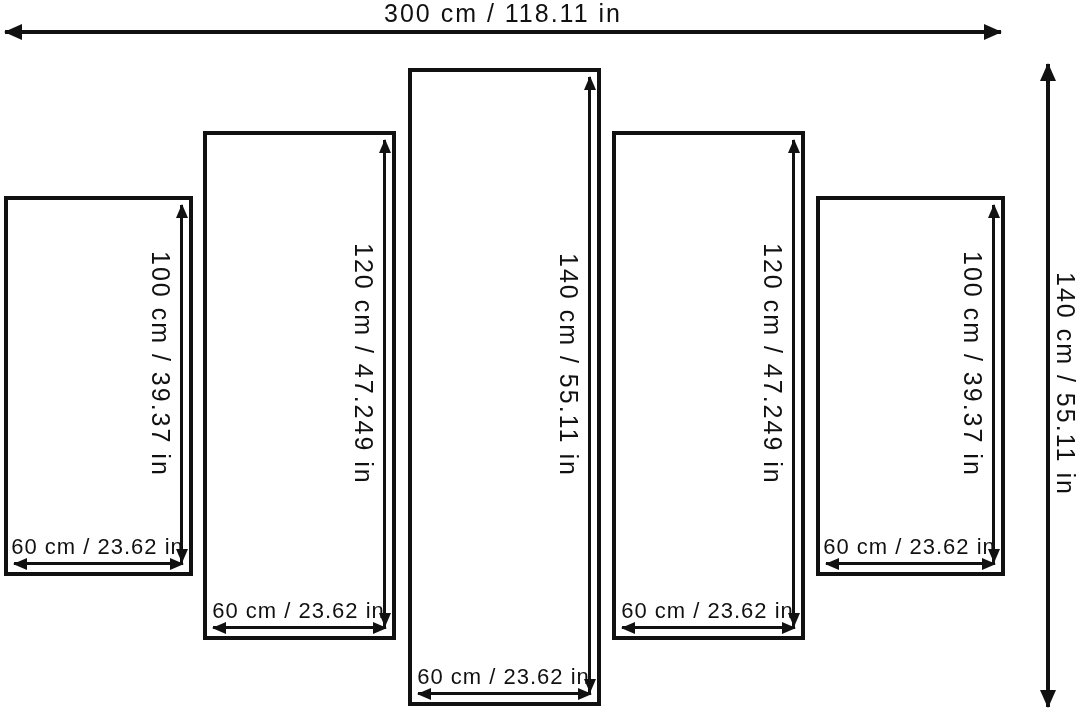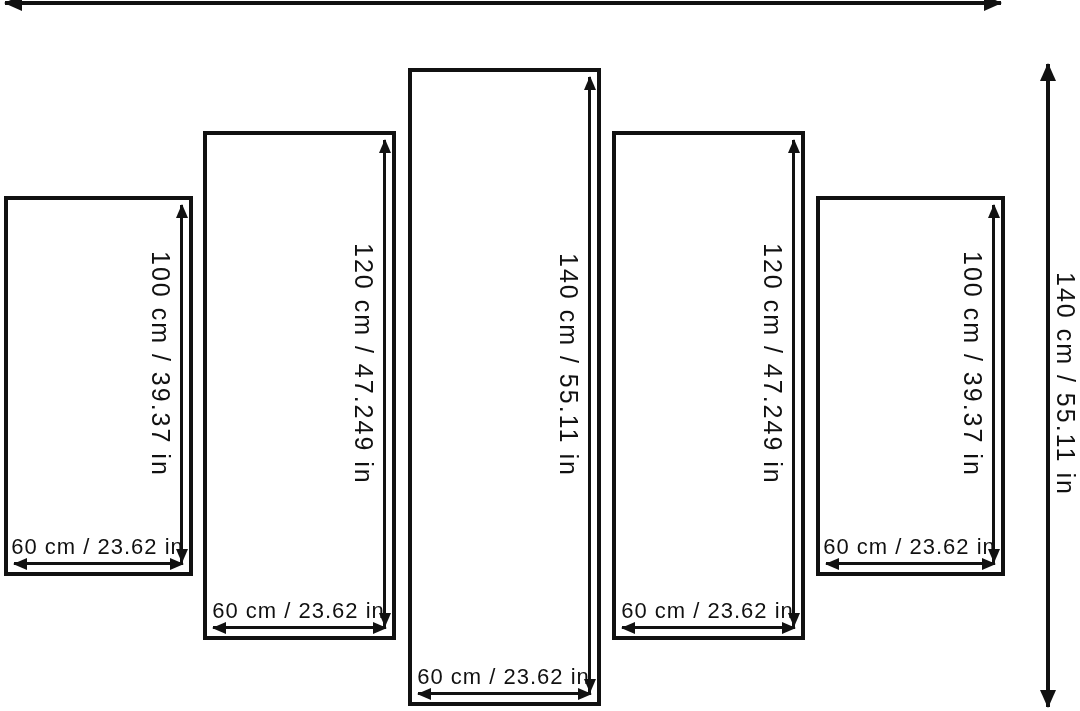--- a/index.html
+++ b/index.html
@@ -84,20 +84,21 @@
     text-align: center; font-size: 22px; letter-spacing: 1px;
     line-height: 1; white-space: nowrap;
   }
 </style>
 </head>
 <body>
 
 <div class="stage">
 
   <div class="overall-width">
+    <div class="dim-label">300 cm / 118.11 in</div>
     <div class="h-arrow lg"></div>
   </div>
 
   <div class="v-arrow lg overall-height-arrow"></div>
   <div class="overall-height-label">140 cm / 55.11 in</div>
 
   <div class="panel panel-1">
     <div class="v-arrow"></div>
     <div class="v-label">100 cm / 39.37 in</div>
     <div class="w-label">60 cm / 23.62 in</div>

